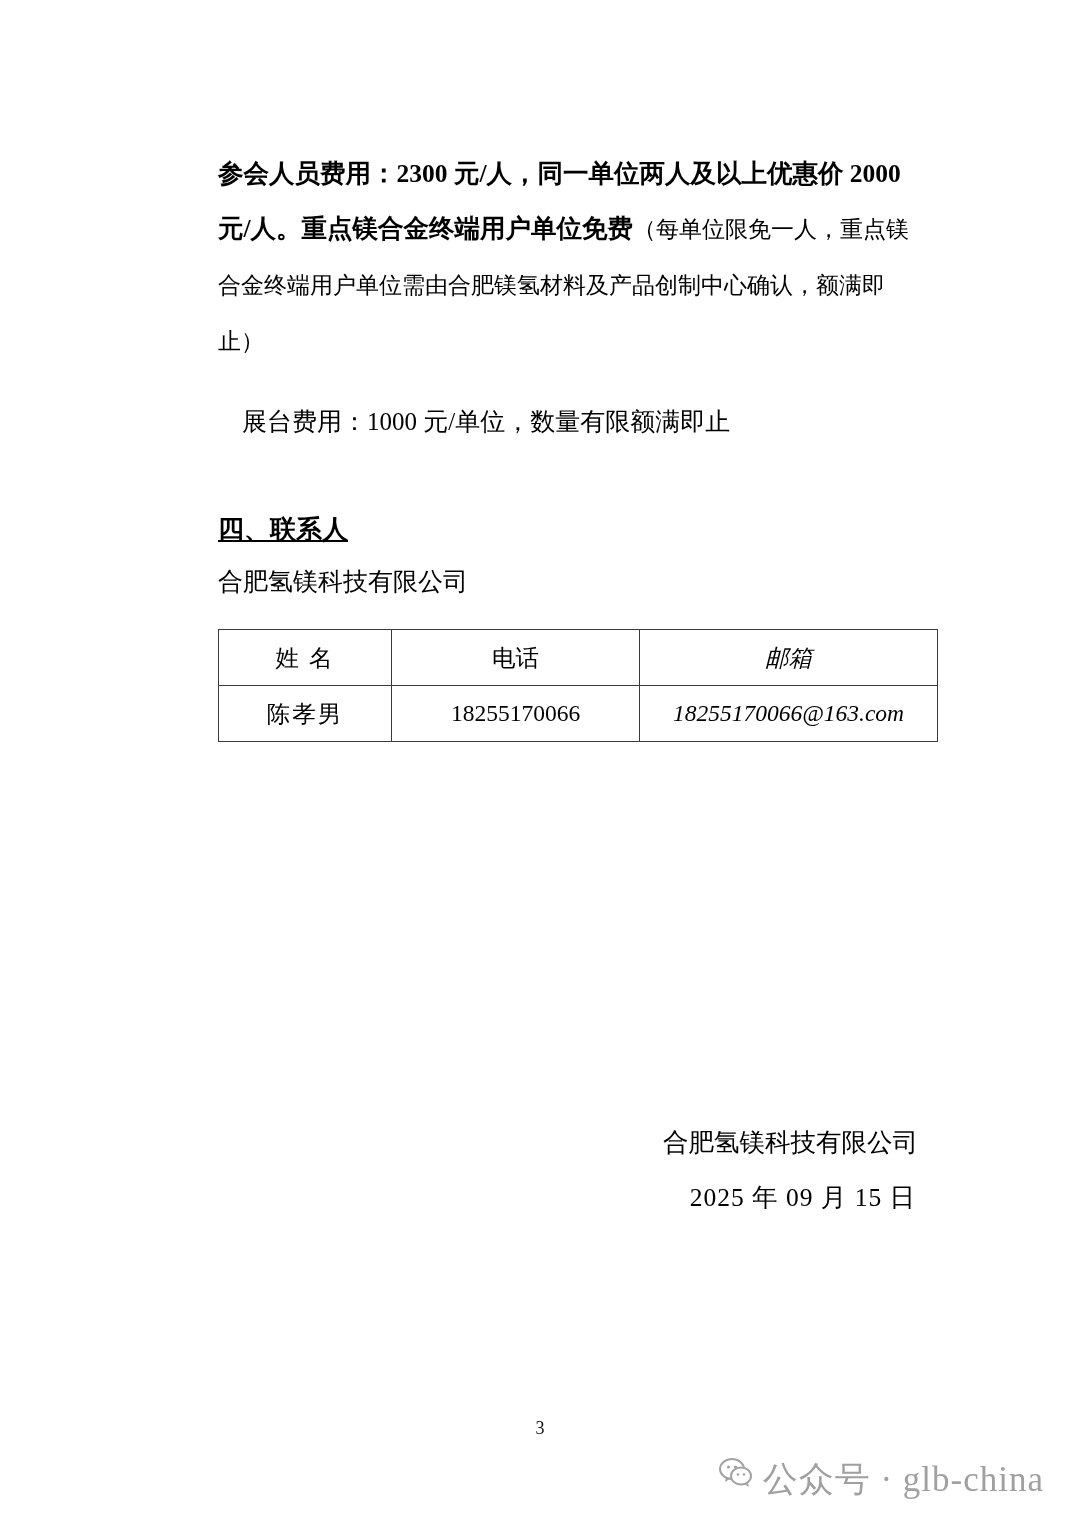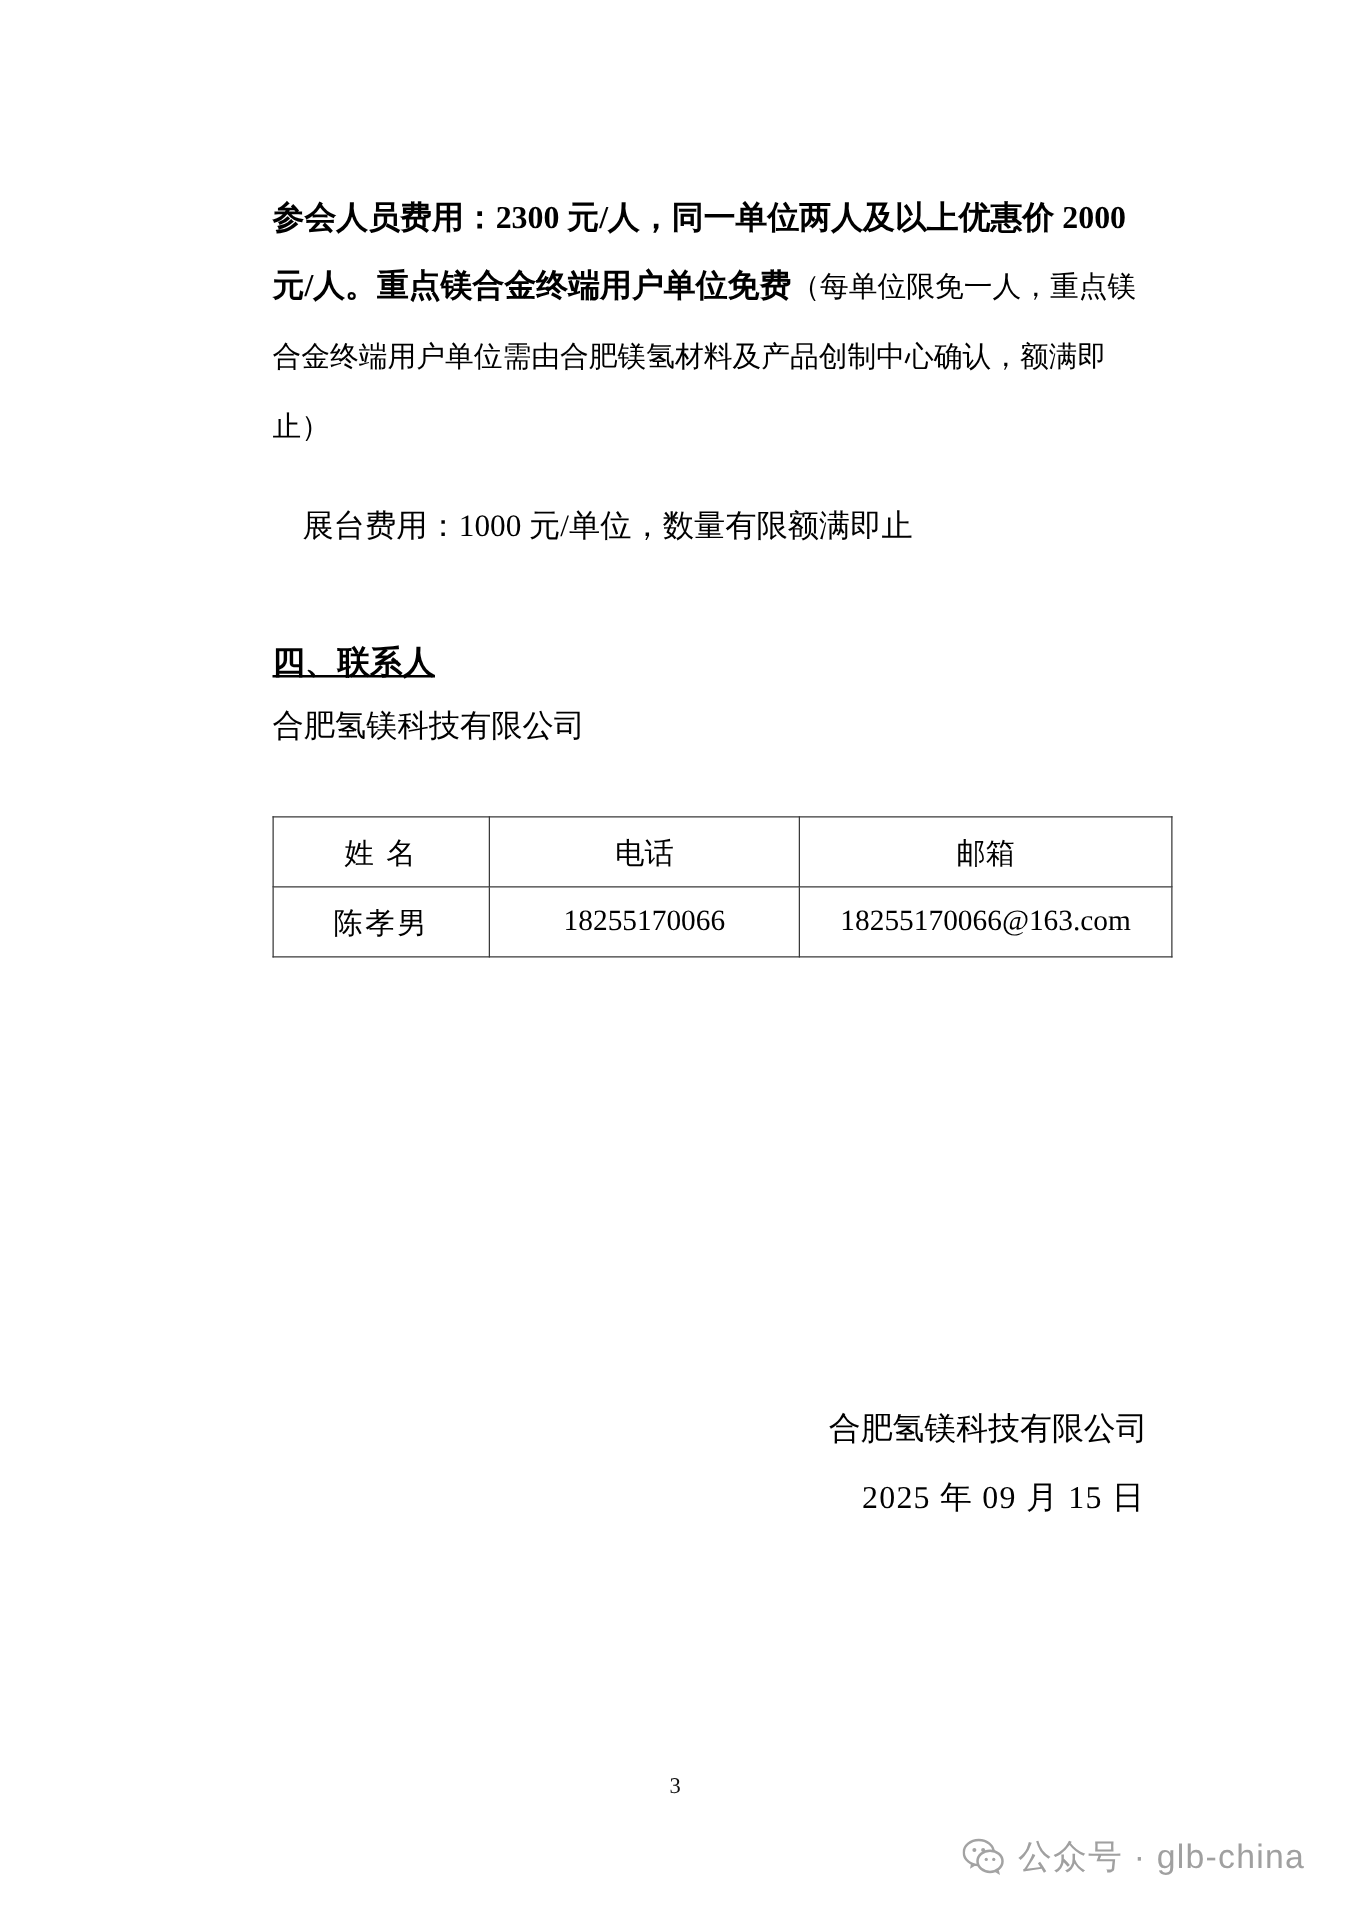--- a/index.html
+++ b/index.html
@@ -49,36 +49,36 @@
     margin-top: 58px;
     line-height: 46px;
     text-decoration: underline;
   }
   .company-line {
     font-size: 25px;
     line-height: 46px;
     margin-top: 6px;
   }
   table.contacts {
-    margin-top: 48px;
+    margin-top: 24px;
     border-collapse: collapse;
     width: 710px;
     table-layout: fixed;
   }
   table.contacts td {
     border: 1.5px solid #3a3a3a;
     height: 53px;
     text-align: center;
     vertical-align: middle;
     font-size: 23.5px;
     font-family: "Liberation Serif", "DejaVu Serif", serif;
   }
   table.contacts td.c-name { width: 170px; letter-spacing: 2px;}
   table.contacts td.c-phone { width: 245px; }
-  table.contacts td.c-email { width: 295px; }
+  table.contacts td.c-email { width: 295px; font-style: italic; }
   .sign-block {
     position: absolute;
     right: 0;
     top: 1000px;
     width: 710px;
     text-align: right;
   }
   .sign-company {
     font-size: 25.5px;
     line-height: 46px;
@@ -98,25 +98,25 @@
     top: 1418px;
     text-align: center;
     font-size: 18px;
     color: #111;
   }
   .watermark {
     position: absolute;
     right: 36px;
     bottom: 24px;
     display: flex;
-    align-items: flex-end;
+    align-items: flex-start;
     gap: 10px;
     color: #9a9a9a;
-    font-size: 27px;
-    font-family: Liberation Sans, sans-serif;
+    font-size: 35px;
+    font-family: Liberation Serif, serif;
   }
   .watermark .wm-text {
     color: #a0a0a0;
     letter-spacing: 1px;
   }
   .wechat-icon {
     width: 34px;
     height: 34px;
     display: inline-block;
   }

